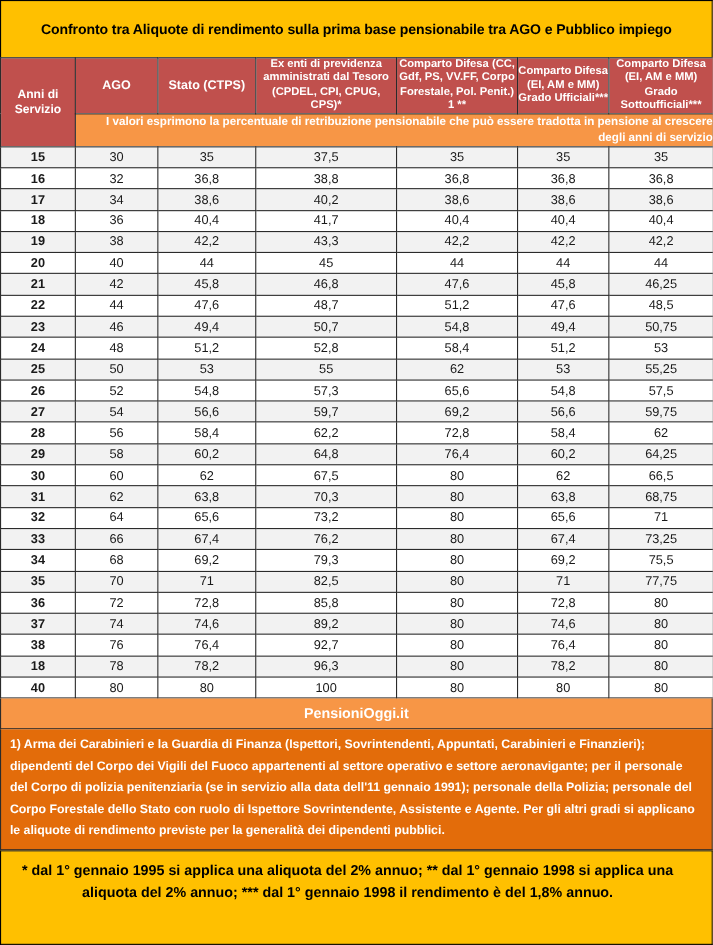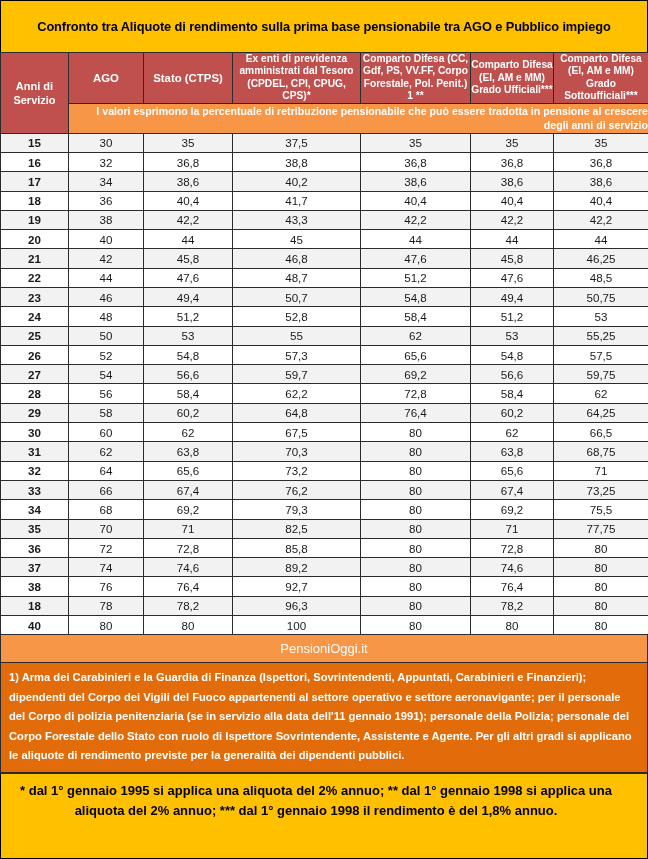--- a/index.html
+++ b/index.html
@@ -84,21 +84,21 @@
 
   
   .brand-band{
     height:28px;
     background:#F79646;
     border:1px solid #2b2b2b;
     border-top:none;
     box-sizing:border-box;
     display:flex;align-items:center;justify-content:center;
     color:#ffffff;
-    font-weight:normal;
+    font-weight:bold;
     font-size:13px;
   }
   .note-band{
     background:#E36C0A;
     border:1px solid #2b2b2b;
     border-top:none;
     box-sizing:border-box;
     color:#ffffff;
     font-weight:bold;
     font-size:11.2px;

